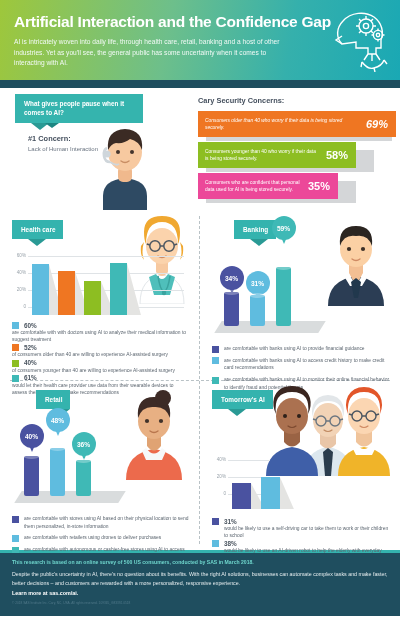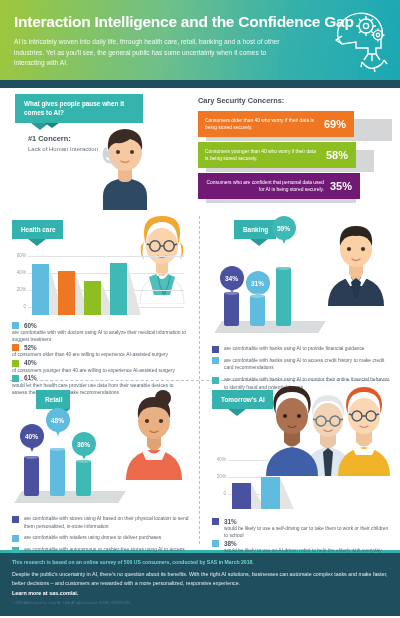--- a/index.html
+++ b/index.html
@@ -172,21 +172,21 @@
     display: flex; align-items: center; justify-content: center;
   }
   .sas-logo { color: #ffffff; font-size: 21px; font-weight: bold; letter-spacing: -1px; }
 </style>
 </head>
 <body>
 
 <div class="page">
 
   <div class="header">
-    <h1>Interaction Intelligence and the Confidence Gap</h1>
+    <h1>Artificial Interaction and the Confidence Gap</h1>
     <p>AI is intricately woven into daily life, through health care, retail, banking and a host of other industries. Yet as you'll see, the general public has some uncertainty when it comes to interacting with AI.</p>
     <span class="head-icon">
       <svg width="58" height="64" viewBox="0 0 58 64" fill="none" stroke="#ffffff" stroke-width="1.4">
         <path d="M10 36 C4 30 4 20 11 13 C19 4 33 3 42 9 C50 15 52 24 49 32 L49 40 L44 40 L44 46 L36 46 L36 40 L24 40 L24 34 L10 36 Z"></path>
         <path d="M10 36 L4 32 L10 28"></path>
         <circle cx="34" cy="18" r="7"></circle>
           <circle cx="34" cy="18" r="2.6"></circle>
         <path d="M34 8 v3 M34 25 v3 M24 18 h3 M41 18 h3 M27 11 l2.2 2.2 M38.8 22.8 l2.2 2.2 M41 11 l-2.2 2.2 M29.2 22.8 l-2.2 2.2"></path>
         <circle cx="46" cy="27" r="4.6"></circle>
           <circle cx="46" cy="27" r="1.7"></circle>
@@ -226,37 +226,37 @@
         <path d="M25 44 q6 4 9 2" stroke="#cfd6db" stroke-width="2" fill="none"></path>
         <circle cx="22" cy="36" r="3.6" fill="#cfd6db"></circle>
       </svg>
     </span>
 
     <div class="dsec">
       <h2>Cary Security Concerns:</h2>
 
       <div class="dsrow">
         <div class="dshadow" style="width:186px;"></div>
-        <div class="dsbar" style="width:156px; background:#ef7622;">
+        <div class="dsbar" style="width:198px; background:#ef7622;font-style:italic;">
           <span class="txt">Consumers older than 40 who worry if their data is being stored securely.</span>
           <span class="pct">69%</span>
         </div>
       </div>
 
       <div class="dsrow">
         <div class="dshadow" style="width:168px;"></div>
         <div class="dsbar" style="width:158px; background:#8dbe22;">
           <span class="txt">Consumers younger than 40 who worry if their data is being stored securely.</span>
           <span class="pct">58%</span>
         </div>
       </div>
 
       <div class="dsrow">
         <div class="dshadow" style="width:150px;"></div>
-        <div class="dsbar" style="width:162px; background:#701a75;text-align:right;">
+        <div class="dsbar" style="width:140px; background:#ec4899;">
           <span class="txt">Consumers who are confident that personal data used for AI is being stored securely.</span>
           <span class="pct">35%</span>
         </div>
       </div>
     </div>
   </div>
 
   <div class="grid">
     <span class="vdash"></span>
     <span class="hdash"></span>

